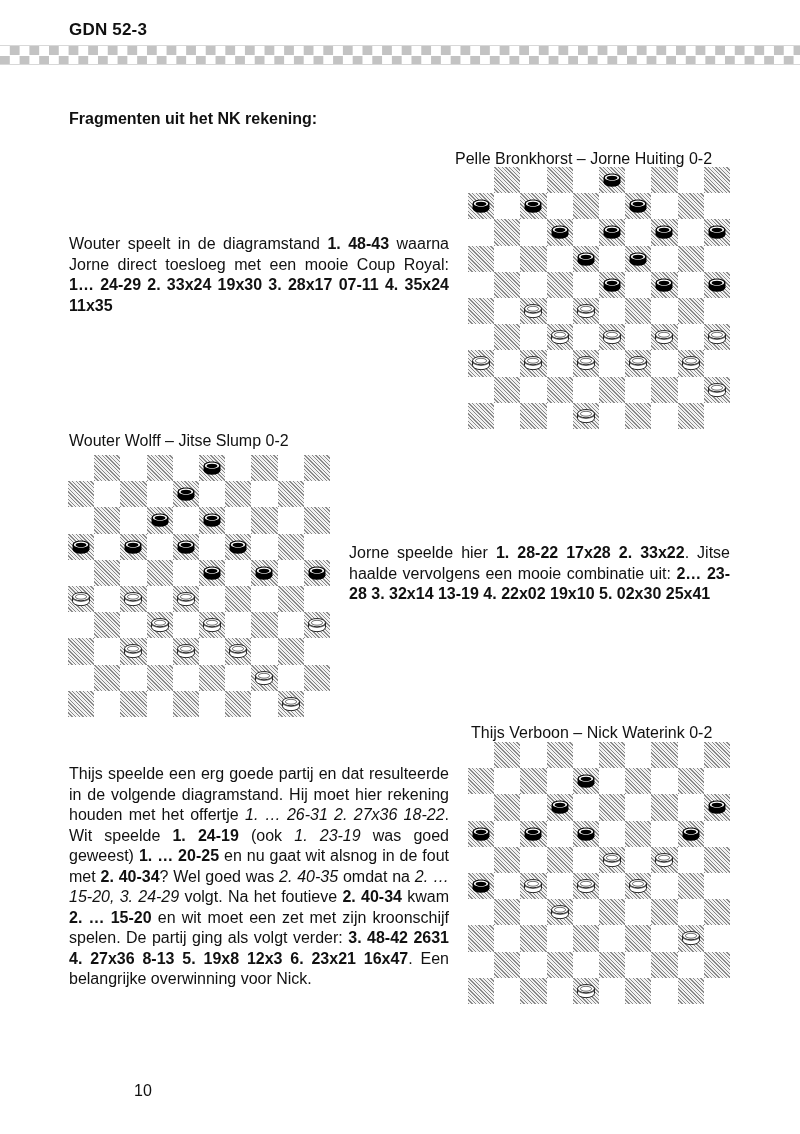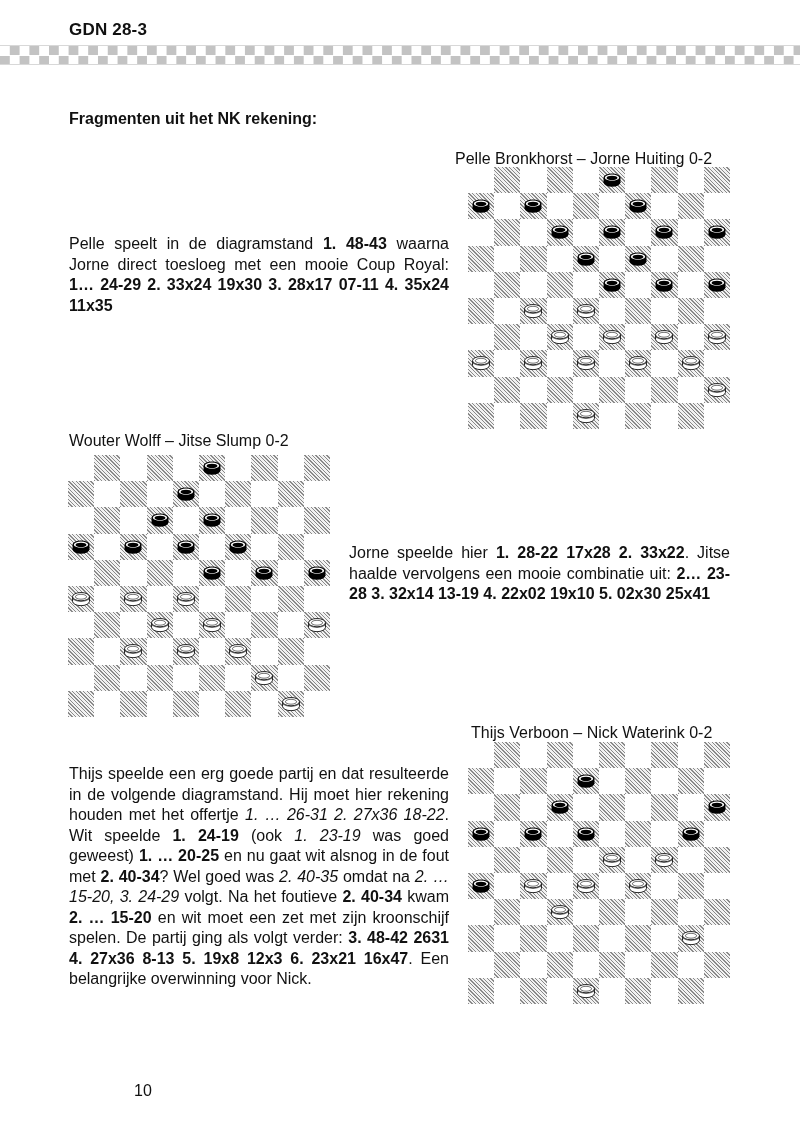--- a/index.html
+++ b/index.html
@@ -50,21 +50,21 @@
   }
   .piece svg { width: 100%; height: 100%; display: block; }
 
   .page-number {
     position: absolute; left: 134px; top: 1082px; font-size: 16px;
   }
 </style>
 </head>
 <body>
 
-<div class="header-title">GDN 28-3</div>
+<div class="header-title">GDN 52-3</div>
 <div class="strip"></div>
 
 <div class="section-title">Fragmenten uit het NK rekening:</div>
 
 <div class="caption" style="left:455px; top:150px;">Pelle Bronkhorst – Jorne Huiting 0-2</div>
 <div class="board" id="board-0" style="left:468px; top:167px;">
     <div class="sq"></div>
     <div class="sq dark"></div>
     <div class="sq"></div>
     <div class="sq dark"></div>
@@ -444,21 +444,21 @@
           <ellipse cx="10" cy="5.6" rx="6" ry="2.6" fill="#fff" stroke="#000" stroke-width="0.6"></ellipse>
         </svg>
       </div>
     </div>
     <div class="sq"></div>
     <div class="sq dark"></div>
     <div class="sq"></div>
     <div class="sq dark"></div>
     <div class="sq"></div>
   </div>
-<div class="para" id="text-0" style="left:69px; top:234px; width:380px;"><span>Pelle speelt in de diagramstand </span><b>1. 48-43</b><span> waarna Jorne direct toesloeg met een mooie Coup Royal: </span><b>1… 24-29   2. 33x24 19x30   3. 28x17 07-11   4. 35x24 11x35</b></div>
+<div class="para" id="text-0" style="left:69px; top:234px; width:380px;"><span>Wouter speelt in de diagramstand </span><b>1. 48-43</b><span> waarna Jorne direct toesloeg met een mooie Coup Royal: </span><b>1… 24-29   2. 33x24 19x30   3. 28x17 07-11   4. 35x24 11x35</b></div>
 
 <div class="caption" style="left:69px; top:432px;text-align:right;">Wouter Wolff – Jitse Slump 0-2</div>
 <div class="board" id="board-1" style="left:68px; top:455px;">
     <div class="sq"></div>
     <div class="sq dark"></div>
     <div class="sq"></div>
     <div class="sq dark"></div>
     <div class="sq"></div>
     <div class="sq dark">
       <div class="piece">

